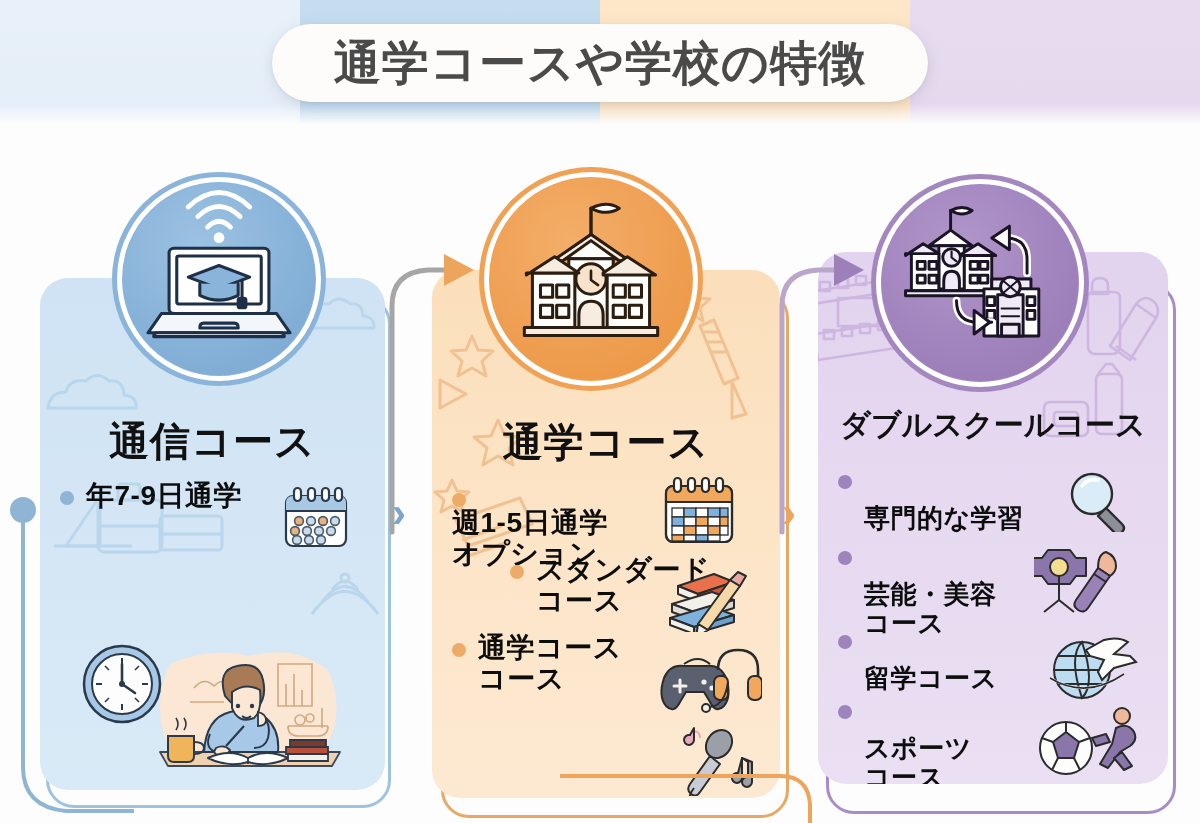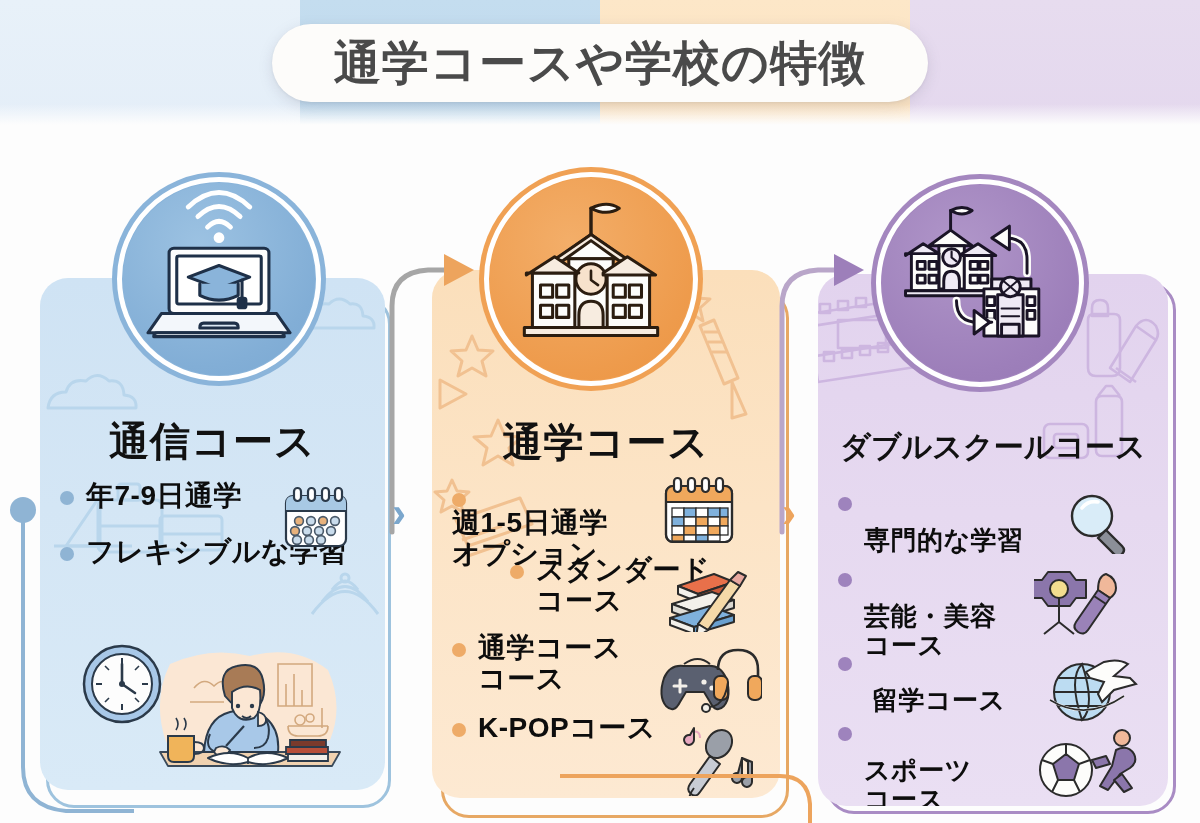--- a/index.html
+++ b/index.html
@@ -41,21 +41,21 @@
     position: absolute;
     border-radius: 28px;
     overflow: hidden;
   }
   .panel .deco { position:absolute; inset:0; pointer-events:none; }
 
   #panel-left   { left: 40px;  top: 278px; width: 345px; height: 512px;
                   background: linear-gradient(180deg,#cfe3f4 0%,#d4e6f5 45%,#d9eaf7 100%); }
   #panel-mid    { left: 432px; top: 270px; width: 348px; height: 528px;
                   background: linear-gradient(180deg,#fbdfbb 0%,#fce4c6 45%,#fde9d2 100%); }
-  #panel-right  { left: 818px; top: 274px; width: 350px; height: 532px;
+  #panel-right  { left: 818px; top: 252px; width: 350px; height: 532px;
                   background: linear-gradient(180deg,#e2d3ee 0%,#e6d9f0 45%,#eadff3 100%); }
 
   
   .frame { position: absolute; border-radius: 28px; border: 3px solid; background: transparent; }
   #frame-left  { left: 46px;  top: 296px; width: 345px; height: 512px; border-color:#9ec3de; }
   #frame-mid   { left: 441px; top: 290px; width: 348px; height: 528px; border-color:#e7a864; }
   #frame-right { left: 826px; top: 282px; width: 350px; height: 532px; border-color:#a98cc4; }
 
   
   .badge { position: absolute; border-radius: 50%; }
@@ -160,24 +160,20 @@
         <path d="M272 336 q33-45 66 0"></path>
       </g>
     </svg>
 
     <div class="panel-title" id="title-left">通信コース</div>
 
     <div class="bullets" id="bullets-left">
       <div class="bullet" style="height:56px;text-align:center;">
         <span class="dot"></span>
         <span class="btext">年7-9日通学</span>
-      </div>
-      <div class="bullet" style="height:70px;">
-        <span class="dot"></span>
-        <span class="btext">フレキシブルな学習</span>
       </div>
     </div>
 
     <svg class="bicon" style="left:240px; top:208px; width:72px; height:66px;" viewBox="0 0 72 66">
       <g stroke="#2b3a4a" stroke-width="2.2" fill="none">
         <rect x="6" y="10" width="60" height="50" rx="7" fill="#ffffff"></rect>
         <path d="M6 25 h60"></path>
         <path d="M6 17 q0-7 7-7 h46 q7 0 7 7 v8 h-60 z" fill="#a8c9e4" stroke="none"></path>
         <path d="M6 25 h60" stroke="#2b3a4a"></path>
         <rect x="14" y="2" width="7" height="13" rx="3.5" fill="#fff"></rect>
@@ -300,24 +296,20 @@
       </div>
       <div class="bullet" style="height:78px;justify-content:center;">
         <span class="dot"></span>
         <span class="btext">スタンダード
 コース</span>
       </div>
       <div class="bullet" style="height:80px;">
         <span class="dot"></span>
         <span class="btext">通学コース
 コース</span>
-      </div>
-      <div class="bullet" style="height:56px;">
-        <span class="dot"></span>
-        <span class="btext">K-POPコース</span>
       </div>
     </div>
 
     <svg class="bicon" style="left:228px; top:206px; width:78px; height:72px;" viewBox="0 0 78 72">
       <g stroke="#2b2b2b" stroke-width="2.2" fill="none">
         <rect x="6" y="10" width="66" height="56" rx="7" fill="#ffffff"></rect>
         <path d="M6 17 q0-7 7-7 h52 q7 0 7 7 v9 h-66 z" fill="#f0a85c" stroke="none"></path>
         <rect x="6" y="10" width="66" height="56" rx="7" fill="none"></rect>
         <path d="M6 26 h66"></path>
         <rect x="14" y="2" width="7" height="14" rx="3.5" fill="#fff"></rect>
@@ -462,21 +454,21 @@
     <div class="bullets" id="bullets-right">
       <div class="bullet" style="height:76px;">
         <span class="dot"></span>
         <span class="btext">専門的な学習</span>
       </div>
       <div class="bullet" style="height:84px;">
         <span class="dot"></span>
         <span class="btext">芸能・美容
 コース</span>
       </div>
-      <div class="bullet" style="height:70px;gap:8px;">
+      <div class="bullet" style="height:70px;">
         <span class="dot"></span>
         <span class="btext">留学コース</span>
       </div>
       <div class="bullet" style="height:80px;">
         <span class="dot"></span>
         <span class="btext">スポーツ
 コース</span>
       </div>
     </div>
 

